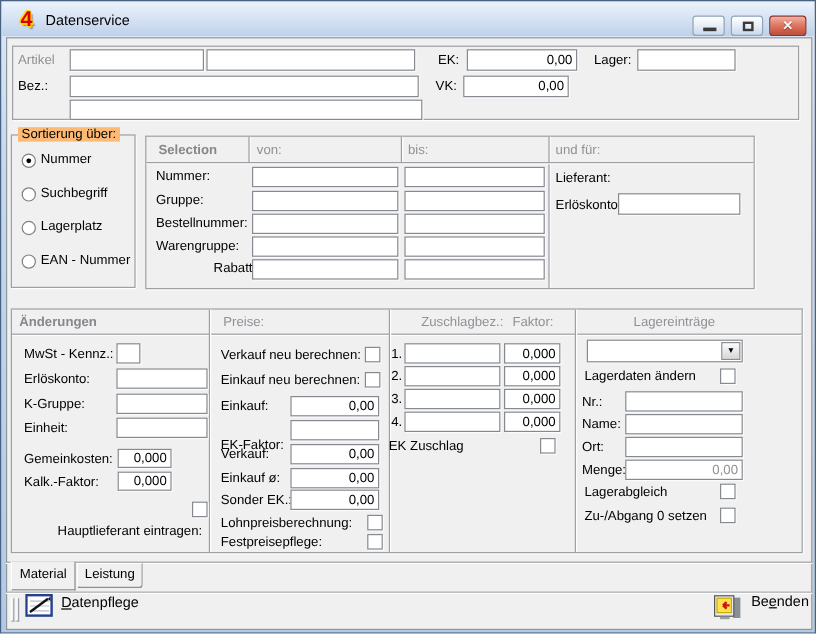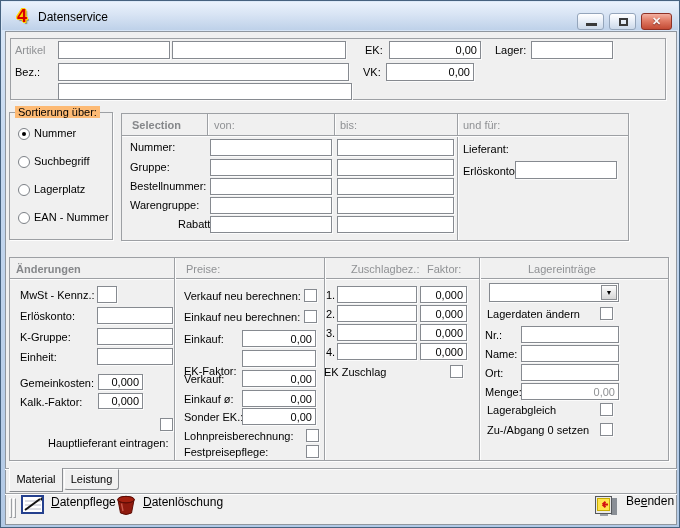--- a/index.html
+++ b/index.html
@@ -216,29 +216,20 @@
   <div class="toolbtn" style="left:20px;top:494px;">
     <svg width="24" height="20" viewBox="0 0 24 20">
       <rect x="1" y="1" width="21" height="17" fill="#ffffff" stroke="#24408e" stroke-width="2"></rect>
       <path d="M4 6 H20 M4 10 H20 M4 14 H20" stroke="#b8bccb" stroke-width="1" fill="none"></path>
       <path d="M4 15 L19 4" stroke="#111" stroke-width="2" fill="none"></path>
       <path d="M19 4 L21 2 L21 6 Z" fill="#111"></path>
     </svg>
     <span><span></span><span class="mn">D</span><span>atenpflege</span></span>
   </div>
 
-  <div class="toolbtn" style="left:114px;top:494px;">
-    <svg width="22" height="21" viewBox="0 0 22 21">
-      <path d="M3 5 L5.5 18 Q11 21 16.5 18 L19 5 Q11 9 3 5 Z" fill="#8f1a0e" stroke="#5c0c05" stroke-width="1"></path>
-      <ellipse cx="11" cy="4.6" rx="8.2" ry="3.2" fill="#a8permit220f" stroke="#5c0c05"></ellipse>
-      <ellipse cx="11" cy="4.6" rx="8.2" ry="3.2" fill="#a2200f" stroke="#5c0c05" stroke-width="1"></ellipse>
-      <path d="M6.5 8.5 L8 16" stroke="#c9584a" stroke-width="1.4" fill="none"></path>
-    </svg>
-    <span><span></span><span class="mn">D</span><span>atenlöschung</span></span>
-  </div>
 
   <div class="toolbtn" style="left:592px;top:493px;">
     <svg width="27" height="24" viewBox="0 0 27 24">
       <rect x="18" y="4" width="6" height="17" fill="#8a8f96"></rect>
       <rect x="2.5" y="2.5" width="16" height="17" fill="#e9e9e9" stroke="#55585c" stroke-width="1"></rect>
       <rect x="4.5" y="4.5" width="12" height="12" fill="#ffe34d" stroke="#c8ad00" stroke-width="1"></rect>
       <path d="M15 10.5 H9.5 M9.5 10.5 L12.5 7.8 M9.5 10.5 L12.5 13.2" stroke="#d41111" stroke-width="2" fill="none"></path>
       <rect x="7" y="20" width="8" height="2" fill="#9aa0a8"></rect>
     </svg>
     <span><span>Be</span><span class="mn">e</span><span>nden</span></span>

